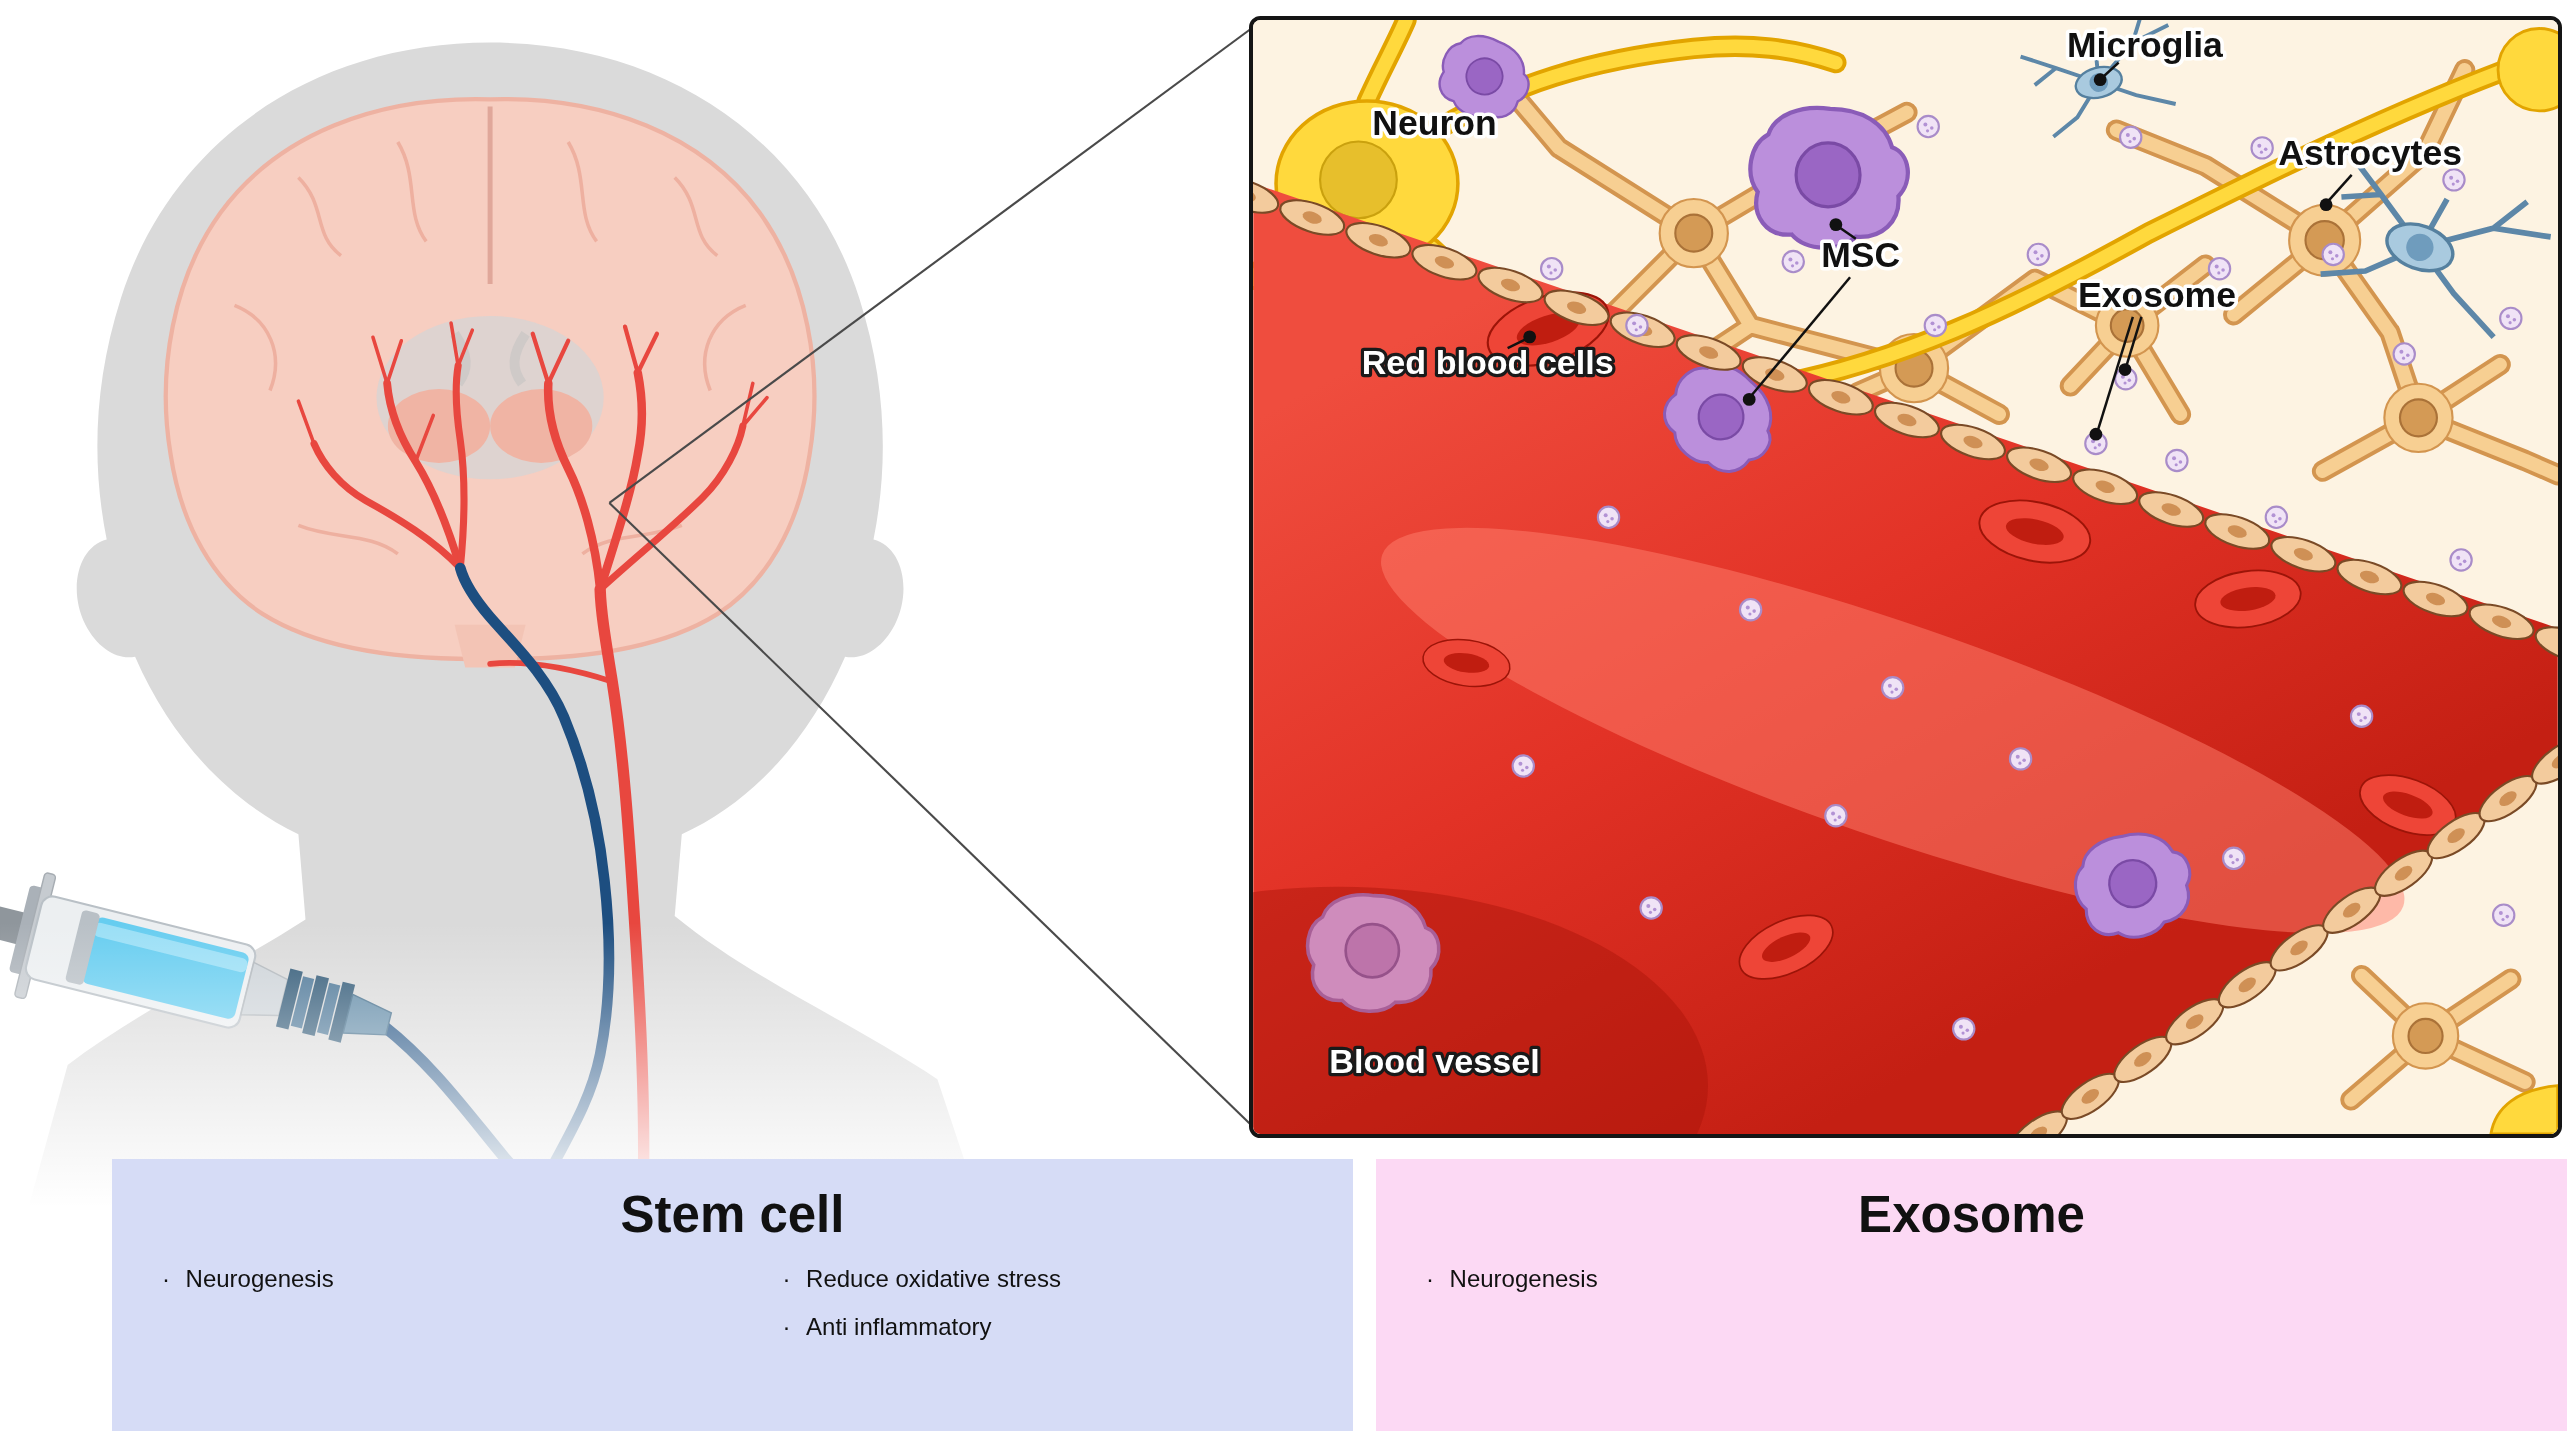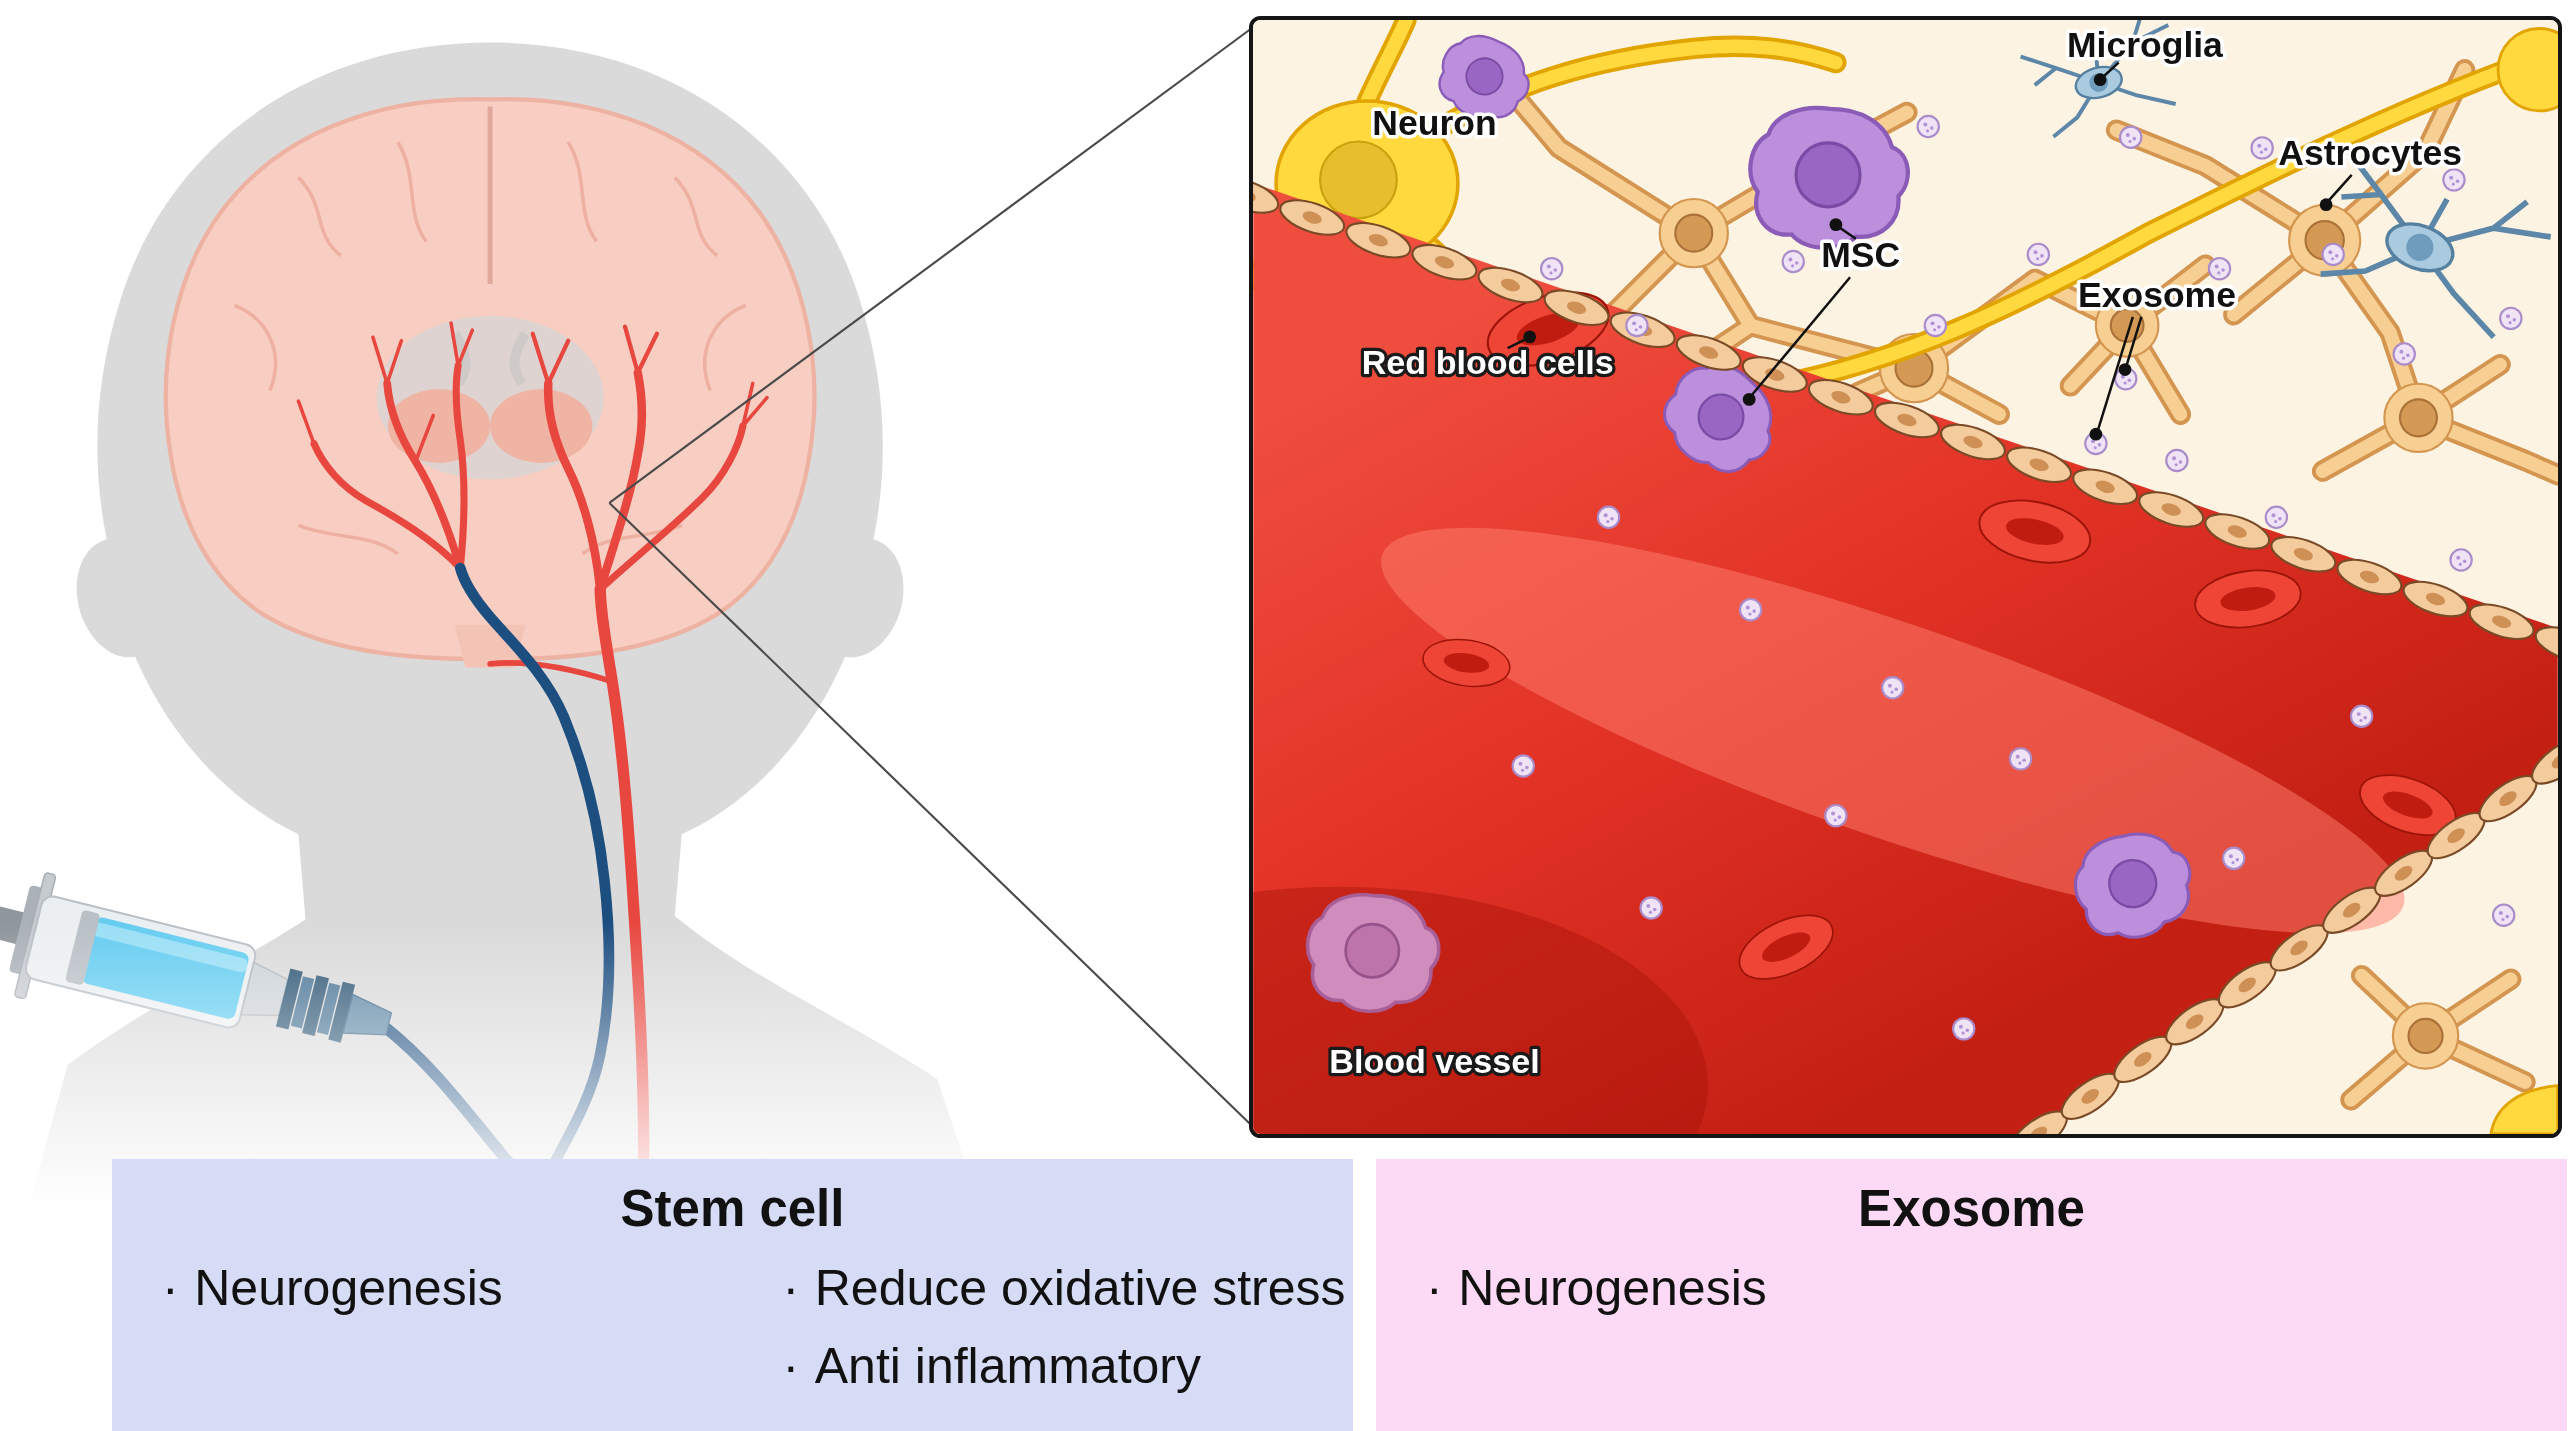--- a/index.html
+++ b/index.html
@@ -18,24 +18,24 @@
   .lbl{font-family:"Liberation Sans",sans-serif;font-weight:bold;font-size:50px;
        fill:#111;stroke:#ffffff;stroke-width:10px;paint-order:stroke;stroke-linejoin:round;}
   .lblw{font-family:"Liberation Sans",sans-serif;font-weight:bold;font-size:48px;
        fill:#ffffff;stroke:#1a1a1a;stroke-width:9px;paint-order:stroke;stroke-linejoin:round;}
   .leader{stroke:#111;stroke-width:3.5;fill:none;}
   .ldot{fill:#111;}
   
   .panel{position:absolute;top:1159px;height:273px;box-sizing:border-box;color:#111;}
   .panel.stem{left:112px;width:1241px;background:#d6dcf6;}
   .panel.exo{left:1376px;width:1191px;background:#fcd9f4;}
-  .panel-title{font-size:51px;font-weight:bold;text-align:center;padding-top:20px;}
+  .panel-title{font-size:51px;font-weight:bold;text-align:center;padding-top:5px;margin-top:21px;}
   .cols{display:flex;margin-top:21px;}
   .col{flex:1;padding-left:50px;}
-  .benefit{font-size:50px;margin-bottom:20px;white-space:nowrap;}
+  .benefit{font-size:24px;margin-bottom:20px;white-space:nowrap;}
   .benefit::before{content:"\00B7";margin-right:15.6px;}
 </style>
 </head>
 <body>
 
 <div class="stage">
 
   <svg class="abs" style="left:0;top:0" width="1250" height="1207" viewBox="0 0 1760 1700">
     <defs>
       <linearGradient id="fade" x1="0" y1="0" x2="0" y2="1">

